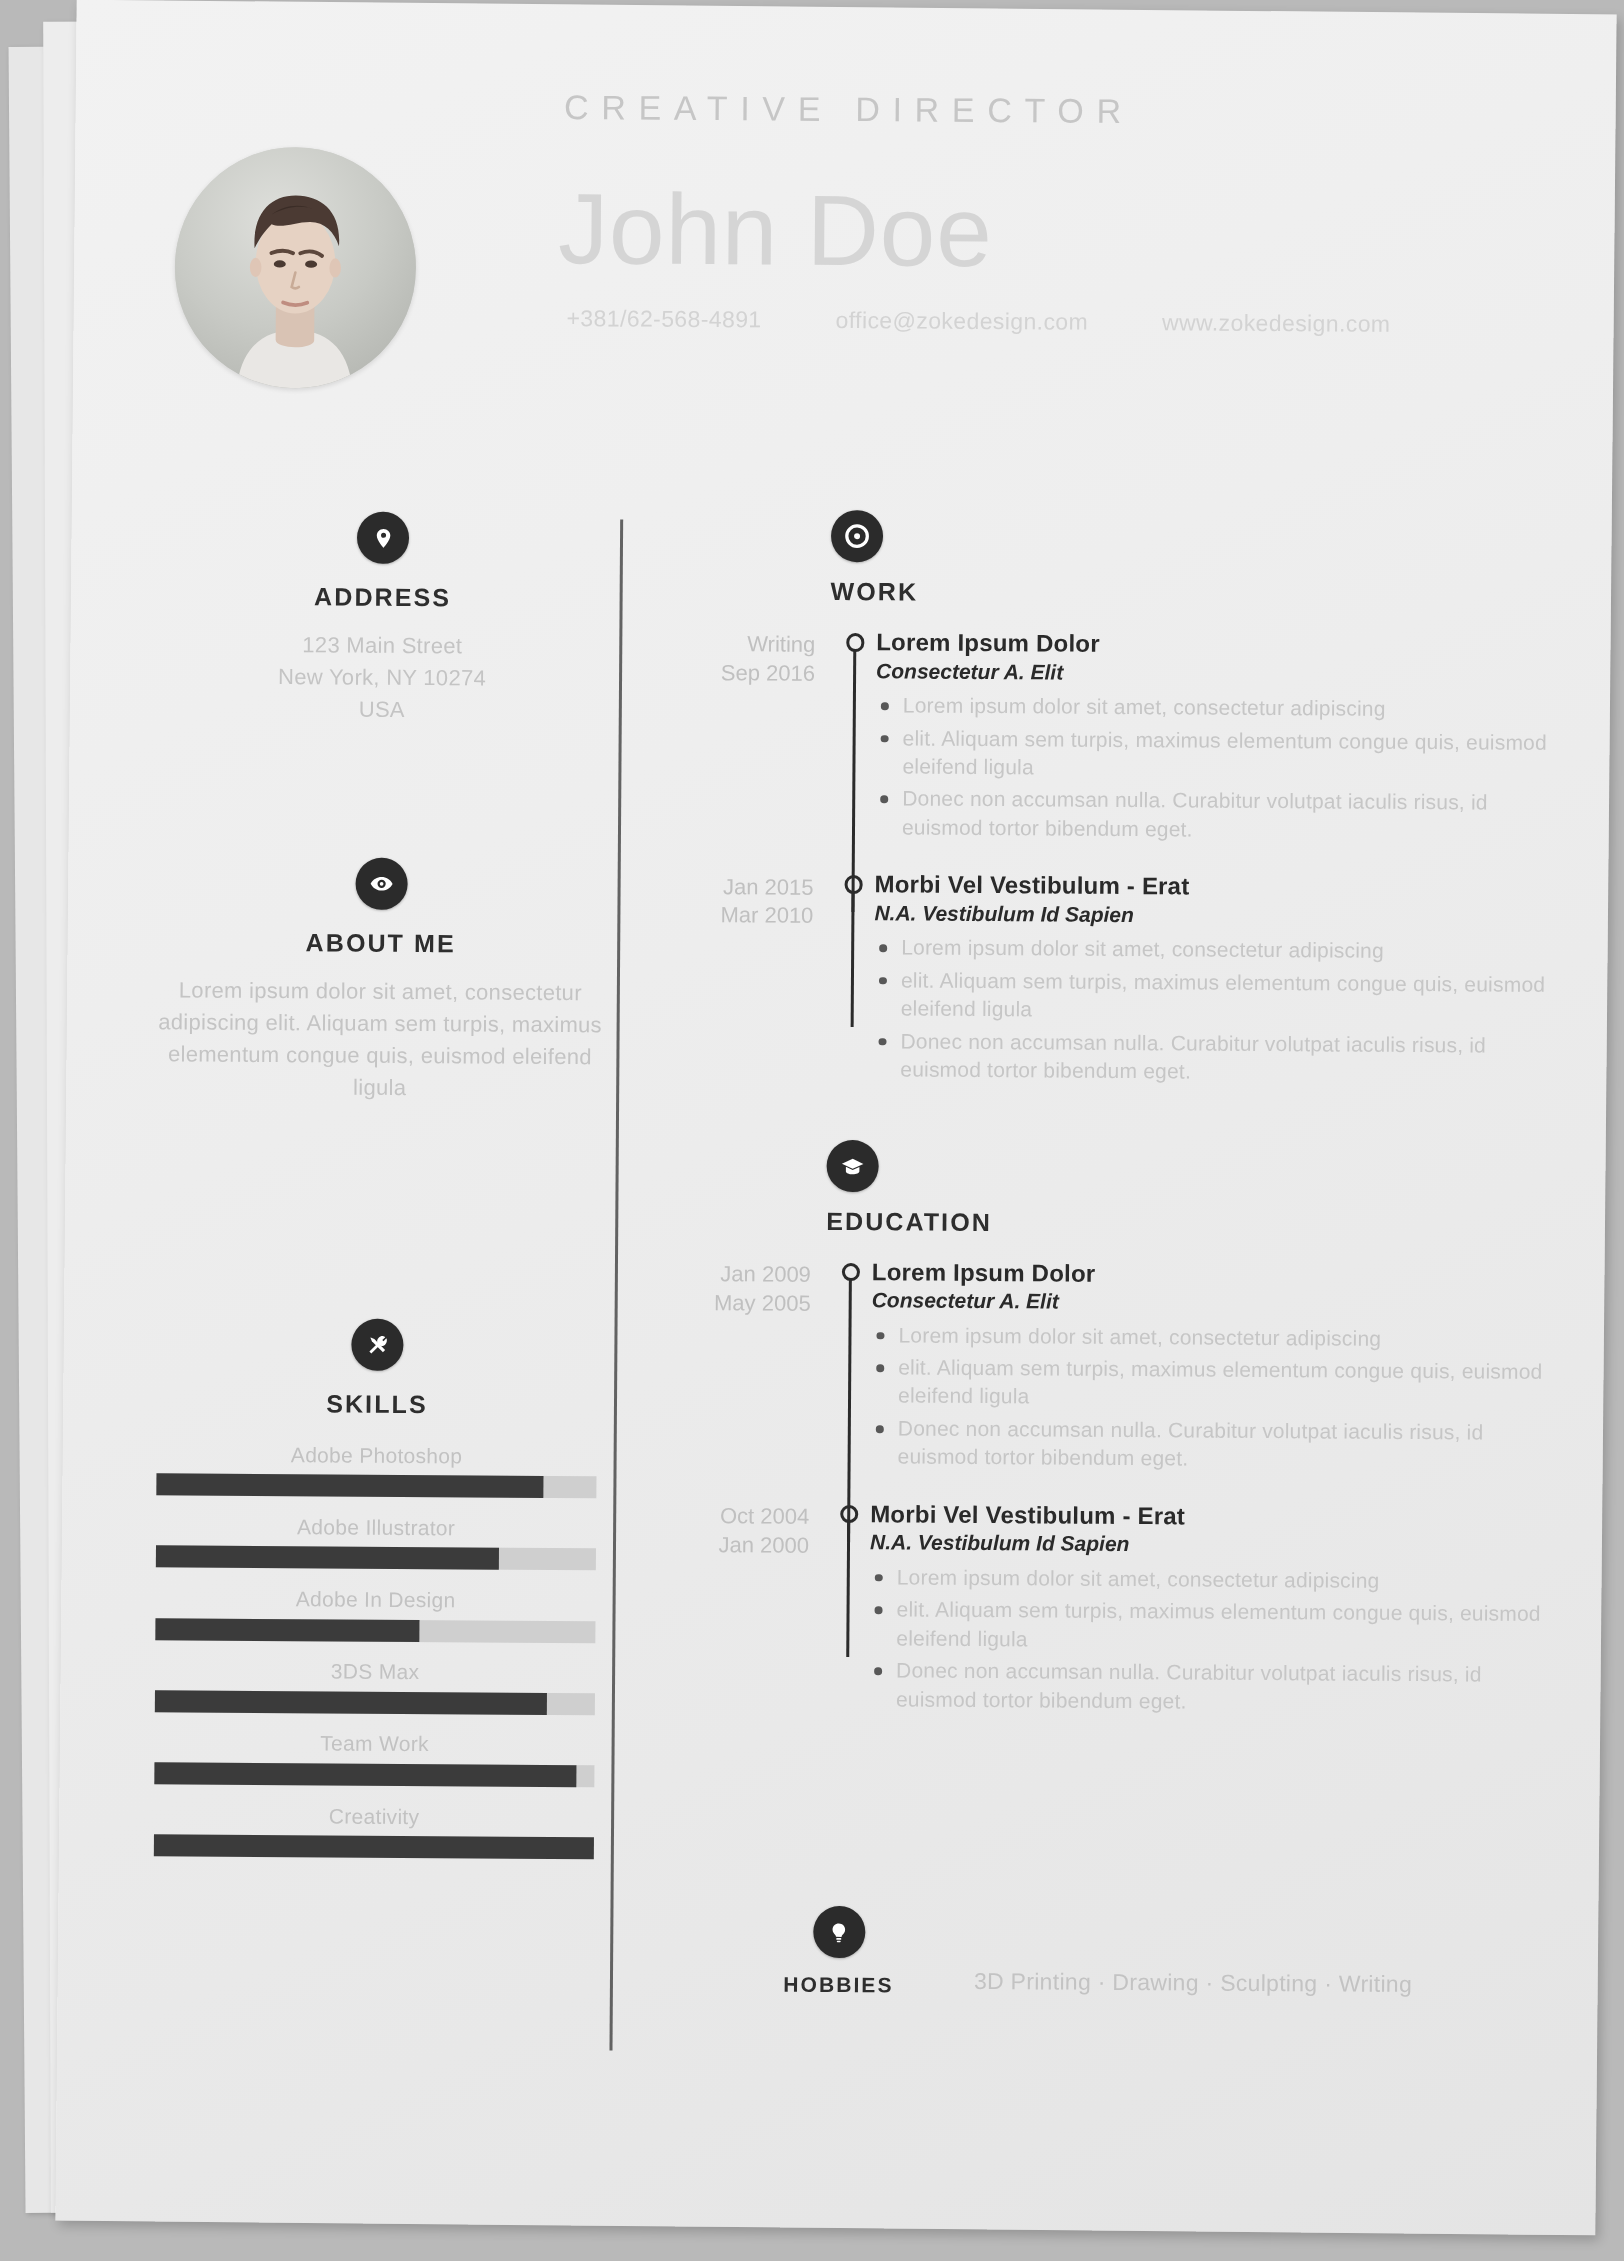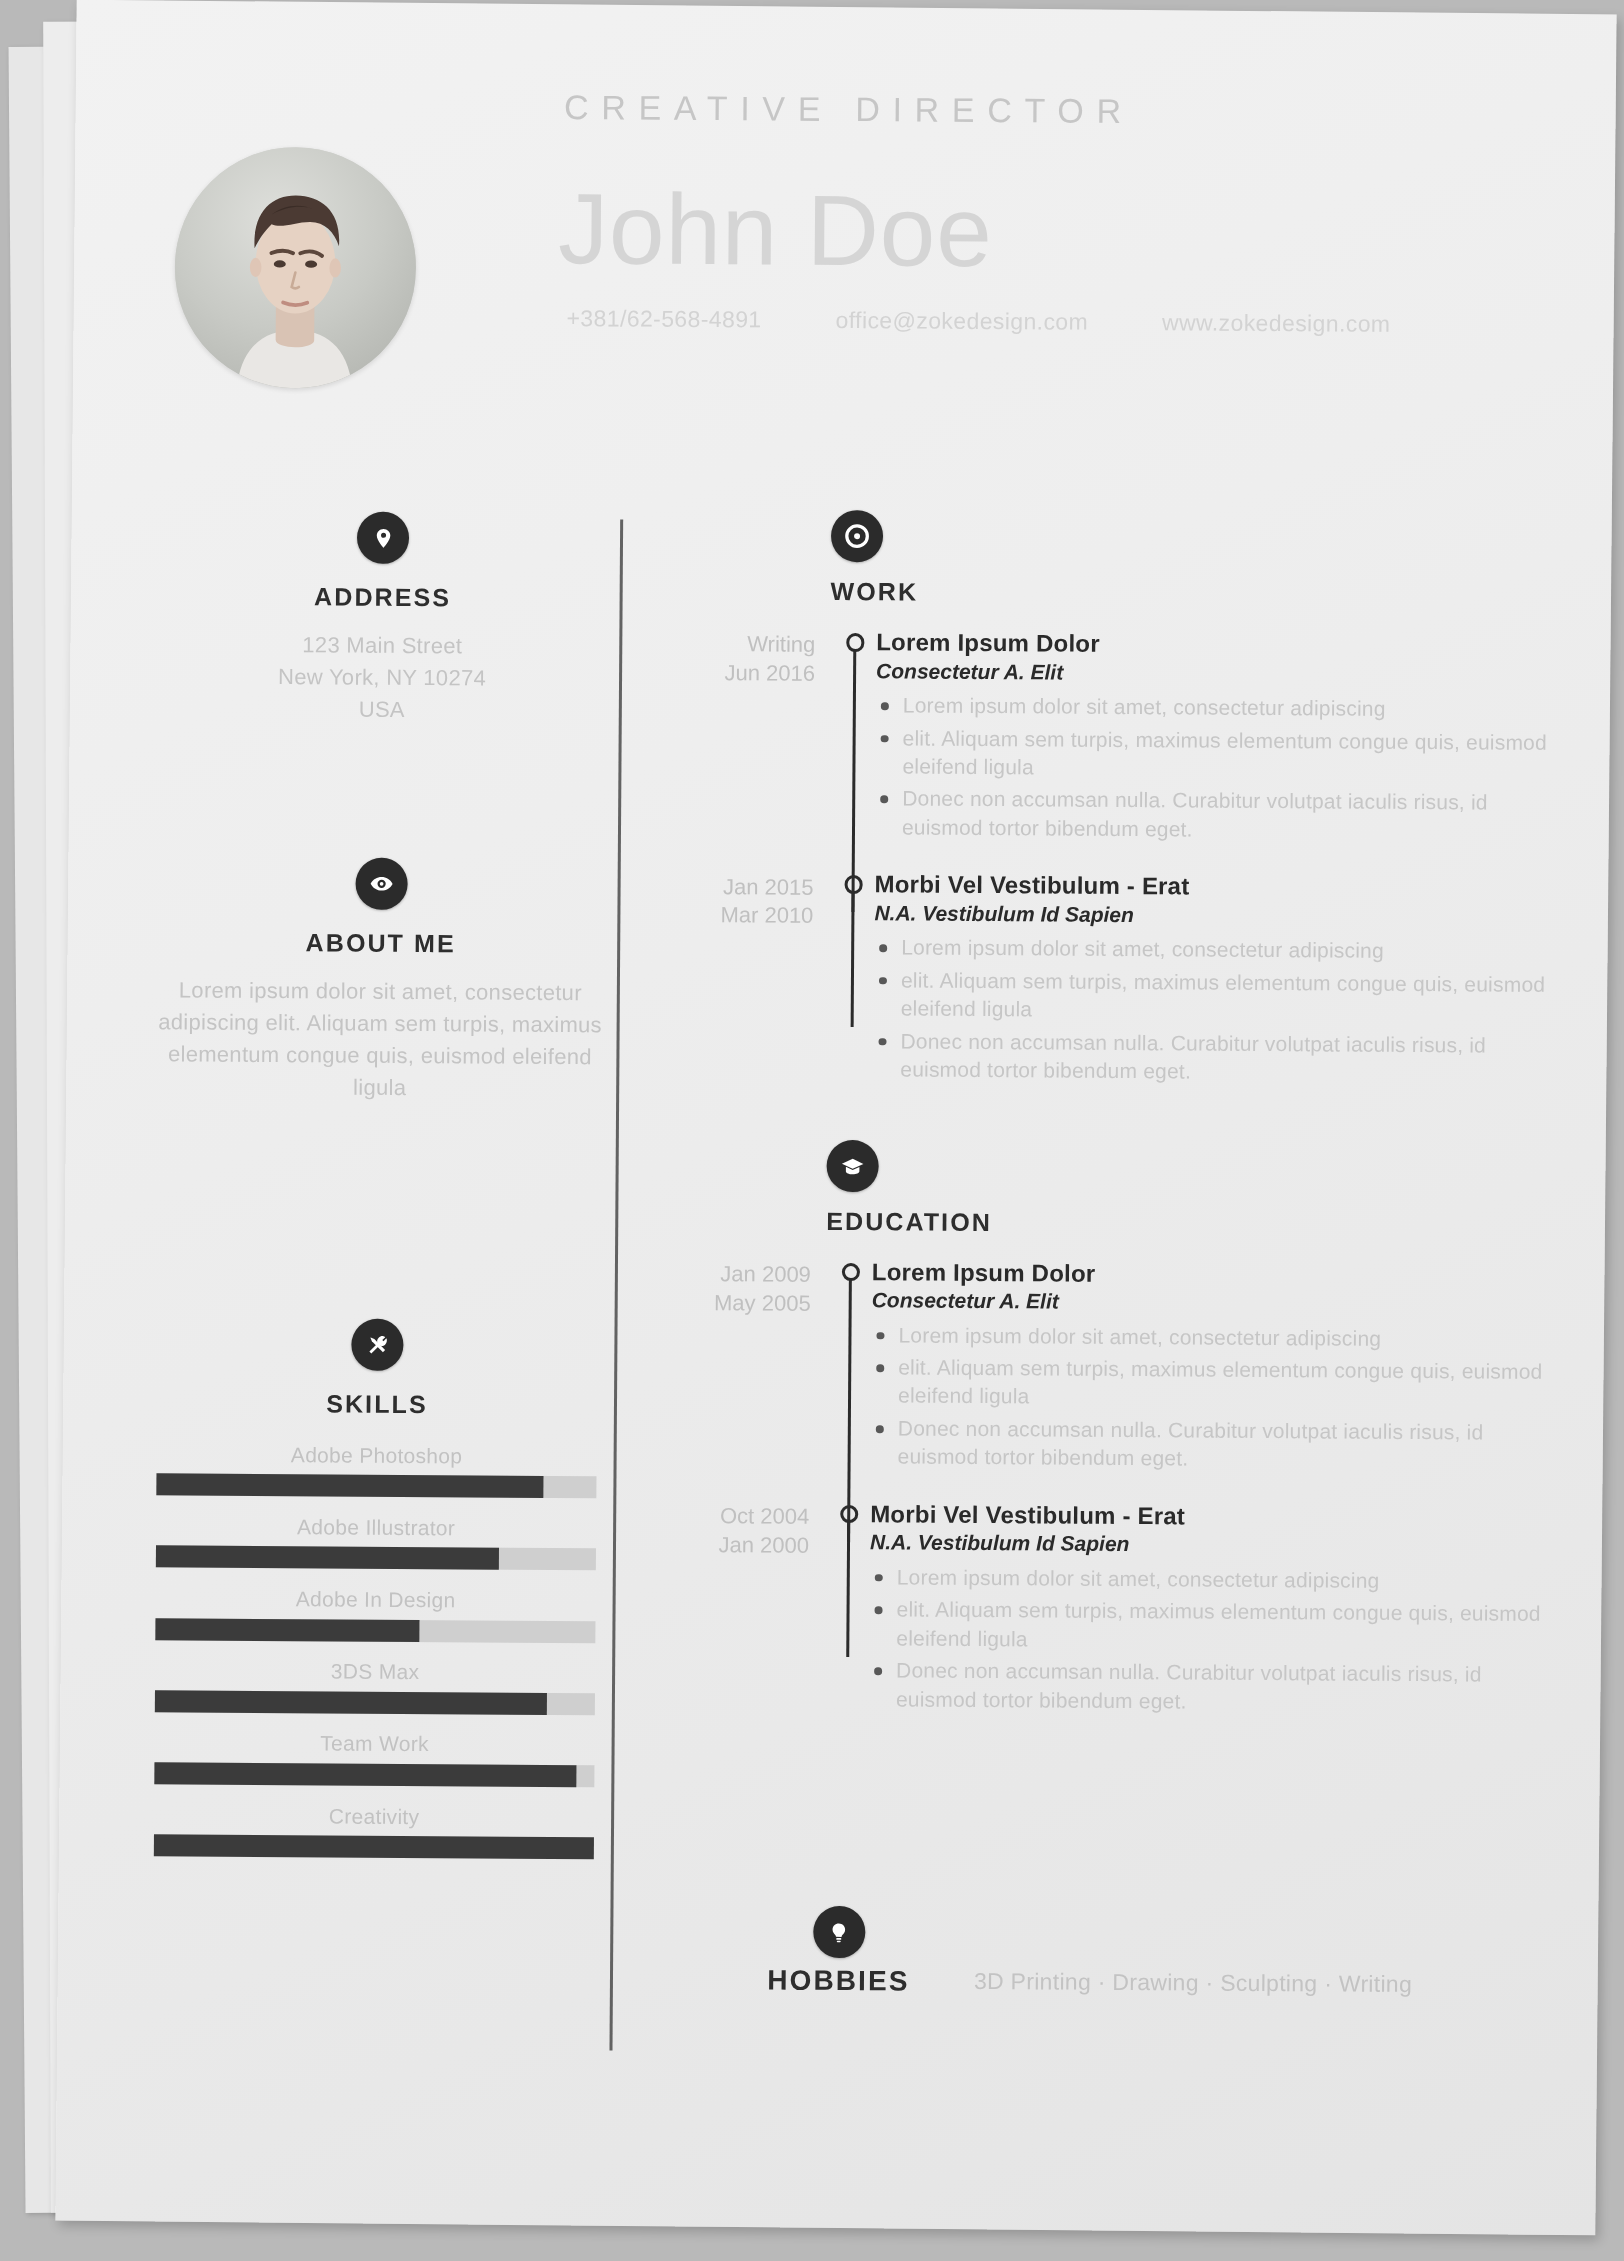--- a/index.html
+++ b/index.html
@@ -119,21 +119,21 @@
     margin-bottom:4.2px;letter-spacing:0.2px;
   }
   .e-bullets li::before{
     content:"";position:absolute;left:5px;top:11px;width:7.6px;height:7.6px;border-radius:50%;
     background:#585858;
   }
 
   .hobbies{position:absolute;left:592px;top:1899px;width:905px;}
   .hob-row{display:flex;align-items:flex-end;}
   .hob-left{width:169px;display:flex;flex-direction:column;align-items:center;margin-left:102px;}
-  .hob-title{font-size:28px;font-weight:bold;letter-spacing:2.1px;color:#2e2e2e;margin-top:7px;}
+  .hob-title{font-size:21px;font-weight:bold;letter-spacing:2.1px;color:#2e2e2e;margin-top:15px;}
   .hob-text{font-size:23px;color:#c3c3c3;letter-spacing:0.3px;margin-left:51px;padding-bottom:3.4px;}
 </style>
 </head>
 <body>
 
 <div class="sheet-back-2"></div>
 <div class="sheet-back-1"></div>
 
 <div class="sheet">
  <div class="paper-inner">
@@ -276,21 +276,21 @@
             <circle cx="12" cy="12" r="8.2" fill="none" stroke="#ffffff" stroke-width="2.6"></circle>
             <circle cx="12" cy="12" r="2.4" fill="#ffffff"></circle>
           </svg>
         </div>
         <div class="rsec-title">WORK</div>
       </div>
       <div class="tl">
             <div class="entry">
               <div class="dates">
                 <div>Writing</div>
-                <div>Jun 2016</div>
+                <div>Sep 2016</div>
               </div>
               <div class="rail">
                 <div class="dot"></div>
                 <div class="stem" style="height: 262px;"></div>
               </div>
               <div class="entry-body">
                 <div class="e-title">Lorem Ipsum Dolor</div>
                 <div class="e-sub">Consectetur A. Elit</div>
                 <ul class="e-bullets">
                   <li>Lorem ipsum dolor sit amet, consectetur adipiscing</li>

